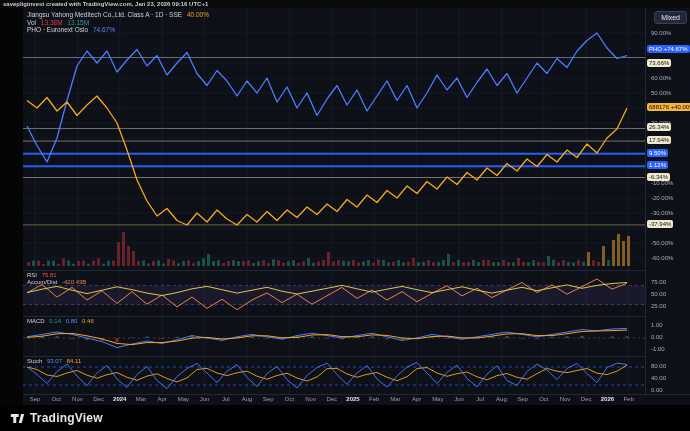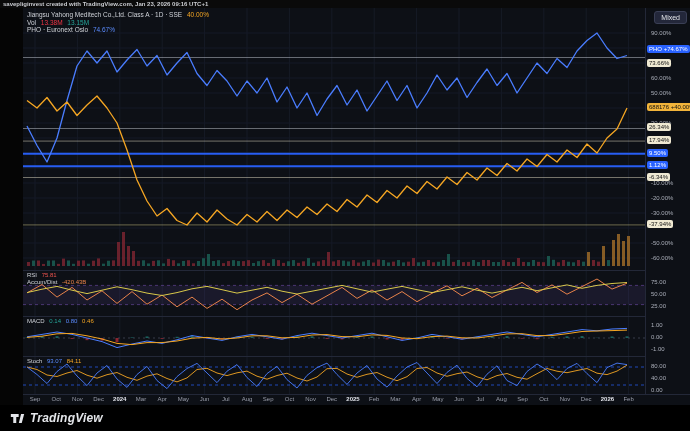--- a/index.html
+++ b/index.html
@@ -27,21 +27,21 @@
   .badge{position:absolute;left:1px;font-size:6px;line-height:8px;padding:0 2px;border-radius:2px;
          white-space:nowrap;z-index:2;}
   .badge.blue{background:#2962ff;color:#ffffff;}
   .badge.orange{background:#f2b43a;color:#131313;}
   .badge.light{background:#efe9d2;color:#131313;}
   .tlabel{position:absolute;top:1px;width:22px;text-align:center;font-size:6px;color:#9b;color:#9a9eab;}
   .tlabel.year{color:#e3e5ec;font-weight:bold;}
   .interval-btn{position:absolute;right:3px;top:3px;z-index:4;background:#23273a;color:#e6e7eb;
          border:1px solid #3a3f55;border-radius:3px;font-size:7px;line-height:9px;padding:1px 6px;cursor:pointer;}
   .footer{position:absolute;left:0;top:405px;width:690px;height:26px;background:#000;}
-  .brand{display:flex;align-items:center;gap:5px;height:100%;padding-left:10px;width:140px;cursor:pointer;font-style:italic;}
+  .brand{display:flex;align-items:center;gap:5px;height:100%;padding-left:10px;width:140px;cursor:pointer;}
   .brandtext{color:#e4e6ea;font-size:12px;font-weight:bold;letter-spacing:0.2px;}
 </style>
 </head>
 <body>
 
 <div class="screen">
   <div class="topbar">
     <span>savepliginvest created with TradingView.com, Jan 23, 2026 09:16 UTC+1</span>
   </div>
 

